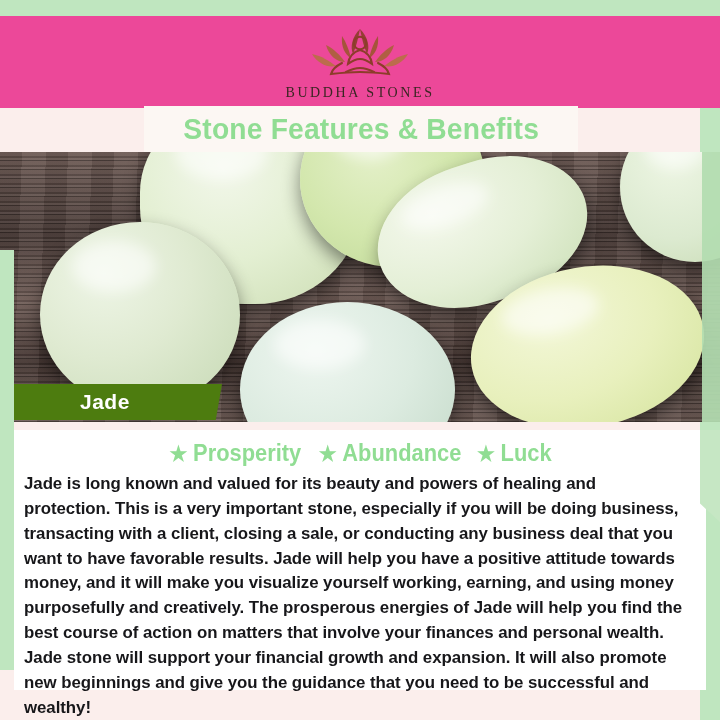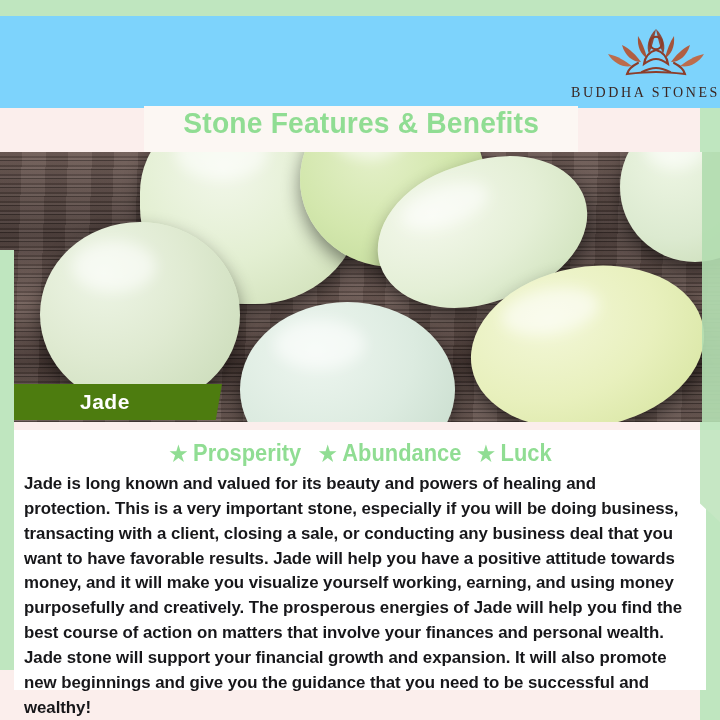--- a/index.html
+++ b/index.html
@@ -37,25 +37,25 @@
     width: 14px; height: 420px;
     background: #bfe6bf;
     z-index: 4;
   }
 
   
   .header {
     position: absolute;
     left: 0; top: 16px;
     width: 720px; height: 92px;
-    background: #7dd3fc;
+    background: #ec4899;
     z-index: 3;
     display: flex;
     flex-direction: column;
-    align-items: flex-end;
+    align-items: center;
     justify-content: center;
   }
   .logo-mark { width: 128px; height: 60px; display: block; }
   .logo-text {
     font-family: "Liberation Serif", serif;
     font-size: 14px;
     letter-spacing: 2.6px;
     color: #3a2622;
     margin-top: 2px;
   }
@@ -129,21 +129,21 @@
   }
 
   
   .title-banner {
     position: absolute;
     left: 144px; top: 106px;
     width: 434px; height: 46px;
     background: #fcf7f3;
     z-index: 5;
     display: flex;
-    align-items: flex-start;
+    align-items: center;
     justify-content: center;
   }
   .title-text {
     font-size: 30px;
     font-weight: 700;
     color: #90dd93;
     letter-spacing: .2px;
     transform: scaleX(.94);
     white-space: nowrap;
   }

